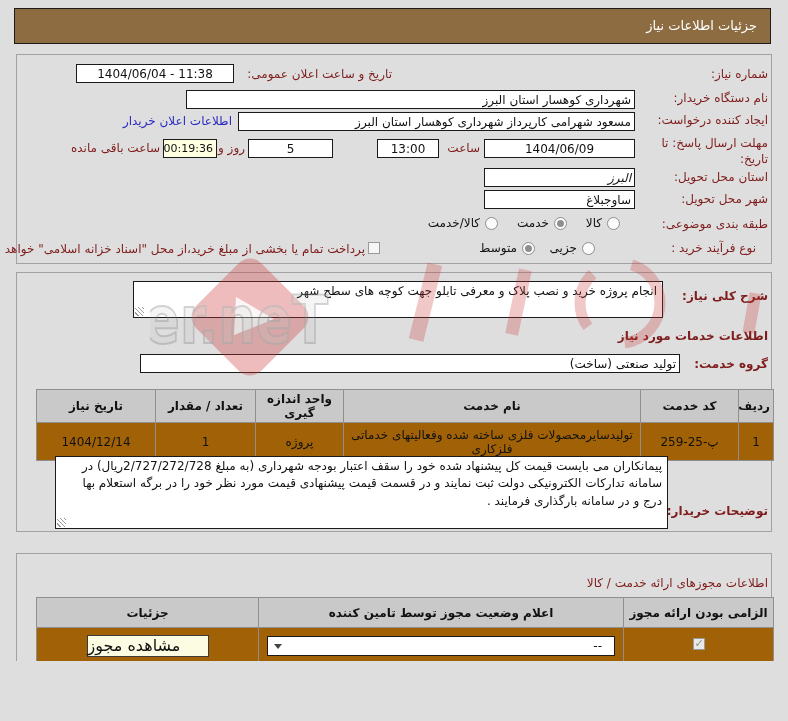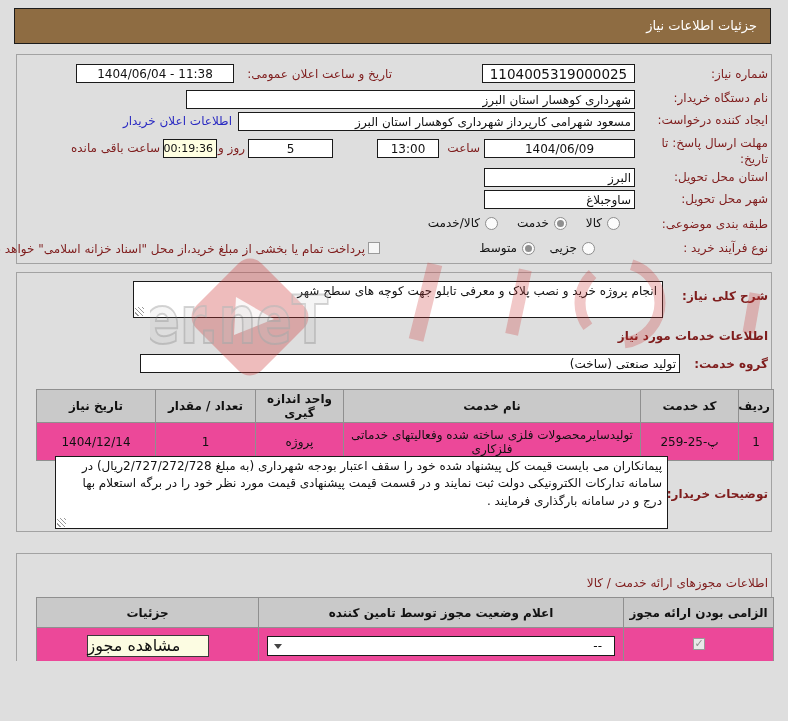--- a/index.html
+++ b/index.html
@@ -23,21 +23,21 @@
          background:#fbfbfb;position:relative;flex:0 0 auto;}
   .radio.sel::after{content:"";position:absolute;inset:2px;border-radius:50%;background:#8f8f8f;}
   .cbox{position:absolute;width:12px;height:12px;border:1px solid #9a9a9a;background:#f6f6f6;box-sizing:border-box;}
   .cbox.on::after{content:"✓";position:absolute;top:-2px;left:1px;color:#8f8f8f;font-size:11px;font-weight:bold;}
   .ta{position:absolute;background:#fff;border:1px solid #1a1a1a;box-sizing:border-box;font-size:12px;
       padding:1px 5px;text-align:right;line-height:1.45;overflow:hidden;}
   .rsz{position:absolute;left:1px;bottom:1px;width:9px;height:9px;
        background:repeating-linear-gradient(45deg,transparent 0 2px,#999 2px 3px);}
   .tbl{position:absolute;border-collapse:collapse;table-layout:fixed;direction:rtl;}
   .tbl th{background:#c9c9c9;border:1px solid #8f8f8f;font-weight:bold;font-size:12px;padding:2px 3px;text-align:center;}
-  .tbl td{background:#ec4899;border:1px solid #8f8f8f;font-size:12px;padding:2px 3px;text-align:center;vertical-align:middle;}
+  .tbl td{background:#a16207;border:1px solid #8f8f8f;font-size:12px;padding:2px 3px;text-align:center;vertical-align:middle;}
   .selbox{position:relative;width:348px;height:20px;margin:0 auto;background:#fff;border:1px solid #1a1a1a;
           box-sizing:border-box;text-align:right;line-height:18px;padding:0 12px 0 18px;cursor:pointer;}
   .chev{position:absolute;left:6px;top:7px;width:0;height:0;border-left:4px solid transparent;
         border-right:4px solid transparent;border-top:5px solid #444;}
   .btn{position:absolute;border:1px solid #3a3a3a;box-sizing:border-box;text-align:left;
        font-size:16px;height:22px;line-height:20px;cursor:pointer;}
   .btn.inline{position:static;display:inline-block;width:122px;background:#fcfce2;}
   .btn.back{background:#ffd3d3;}
   .btn.print{background:#3b82f6;}
   .wmark{position:absolute;left:150px;top:235px;width:640px;height:150px;pointer-events:none;z-index:6;opacity:.55;}
@@ -47,61 +47,60 @@
 
 <div class="page">
 
   <div class="hdrbar">
     <span>جزئیات اطلاعات نیاز</span>
   </div>
 
   <div class="gbox" style="left:16px;top:54px;width:756px;height:210px;"></div>
 
   <div class="lbl" style="right:20px;top:67px;">شماره نیاز:</div>
-  <div class="fld c num" style="left:482px;top:64px;width:153px;">1104005319000025</div>
   <div class="lbl" style="right:396px;top:67px;">تاریخ و ساعت اعلان عمومی:</div>
   <div class="fld c" style="left:76px;top:64px;width:158px;">11:38 - 1404/06/04</div>
 
   <div class="lbl" style="right:20px;top:91px;">نام دستگاه خریدار:</div>
   <div class="fld r" style="left:186px;top:90px;width:449px;">شهرداری کوهسار استان البرز</div>
 
   <div class="lbl" style="right:20px;top:113px;">ایجاد کننده درخواست:</div>
   <div class="fld r" style="left:238px;top:112px;width:397px;">مسعود شهرامی کارپرداز شهرداری کوهسار استان البرز</div>
   <div class="link" style="right:556px;top:114px;">اطلاعات اعلان خریدار</div>
 
   <div class="lbl wrap" style="right:20px;top:136px;width:110px;">مهلت ارسال پاسخ: تا تاریخ:</div>
   <div class="fld c" style="left:484px;top:139px;width:151px;">1404/06/09</div>
   <div class="lbl" style="right:308px;top:141px;">ساعت</div>
   <div class="fld c" style="left:377px;top:139px;width:62px;">13:00</div>
   <div class="fld c" style="left:248px;top:139px;width:85px;">5</div>
   <div class="lbl" style="right:543px;top:141px;">روز و</div>
   <div class="fld c cream" style="left:163px;top:139px;width:54px;font-size:11px;">00:19:36</div>
   <div class="lbl" style="right:628px;top:141px;">ساعت باقی مانده</div>
 
   <div class="lbl" style="right:20px;top:170px;">استان محل تحویل:</div>
-  <div class="fld r" style="left:484px;top:168px;width:151px;">البرز</div>
+  <div class="fld r" style="left:484px;top:168px;width:151px;font-style:italic;">البرز</div>
 
   <div class="lbl" style="right:20px;top:192px;">شهر محل تحویل:</div>
   <div class="fld r" style="left:484px;top:190px;width:151px;">ساوجبلاغ</div>
 
   <div class="lbl" style="right:20px;top:217px;">طبقه بندی موضوعی:</div>
   <div class="ritem" style="right:168px;top:216px;">
     <span class="radio"></span>
     <span>کالا</span>
   </div>
   <div class="ritem" style="right:221px;top:216px;">
     <span class="radio sel"></span>
     <span>خدمت</span>
   </div>
   <div class="ritem" style="right:290px;top:216px;">
     <span class="radio"></span>
     <span>کالا/خدمت</span>
   </div>
 
-  <div class="lbl" style="right:20px;top:241px;margin-left:16px;">نوع فرآیند خرید :</div>
+  <div class="lbl" style="right:32px;top:241px;margin-left:16px;">نوع فرآیند خرید :</div>
   <div class="ritem" style="right:193px;top:241px;">
     <span class="radio"></span>
     <span>جزیی</span>
   </div>
   <div class="ritem" style="right:253px;top:241px;">
     <span class="radio sel"></span>
     <span>متوسط</span>
   </div>
   <span class="cbox" style="left:368px;top:242px;"></span>
   <div class="lbl" style="right:423px;top:242px;">پرداخت تمام یا بخشی از مبلغ خرید،از محل "اسناد خزانه اسلامی" خواهد بود.</div>
@@ -141,21 +140,21 @@
       <td>1</td>
       <td>پ-25-259</td>
       <td>تولیدسایرمحصولات فلزی ساخته شده وفعالیتهای خدماتی فلزکاری</td>
       <td>پروژه</td>
       <td>1</td>
       <td>1404/12/14</td>
     </tr>
   </tbody>
     </table>
 
-  <div class="lbl b" style="right:20px;top:487px;">توضیحات خریدار:</div>
+  <div class="lbl b" style="right:20px;top:504px;">توضیحات خریدار:</div>
   <div class="ta" style="left:55px;top:456px;width:613px;height:73px;">
     <span>پیمانکاران می بایست قیمت کل پیشنهاد شده خود را سقف اعتبار بودجه شهرداری (به مبلغ 2/727/272/728ریال) در سامانه تدارکات الکترونیکی دولت ثبت نمایند و در قسمت قیمت پیشنهادی قیمت مورد نظر خود را در برگه استعلام بها درج و در سامانه بارگذاری فرمایند .</span>
     <span class="rsz"></span>
   </div>
 
   <div class="lbl" style="right:20px;top:537px;margin-top:39px;">اطلاعات مجوزهای ارائه خدمت / کالا</div>
   <div class="gbox" style="left:16px;top:553px;width:756px;height:113px;"></div>
 
   <table class="tbl" style="left:36px;top:597px;width:737px;">
     <colgroup>

